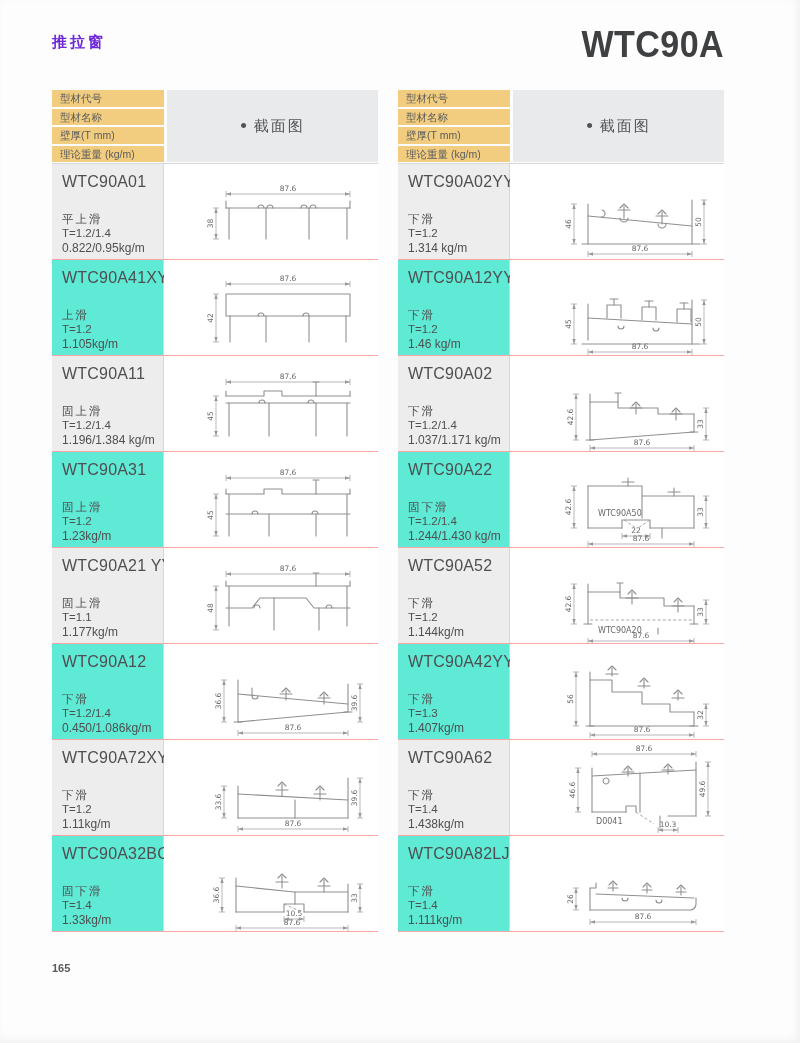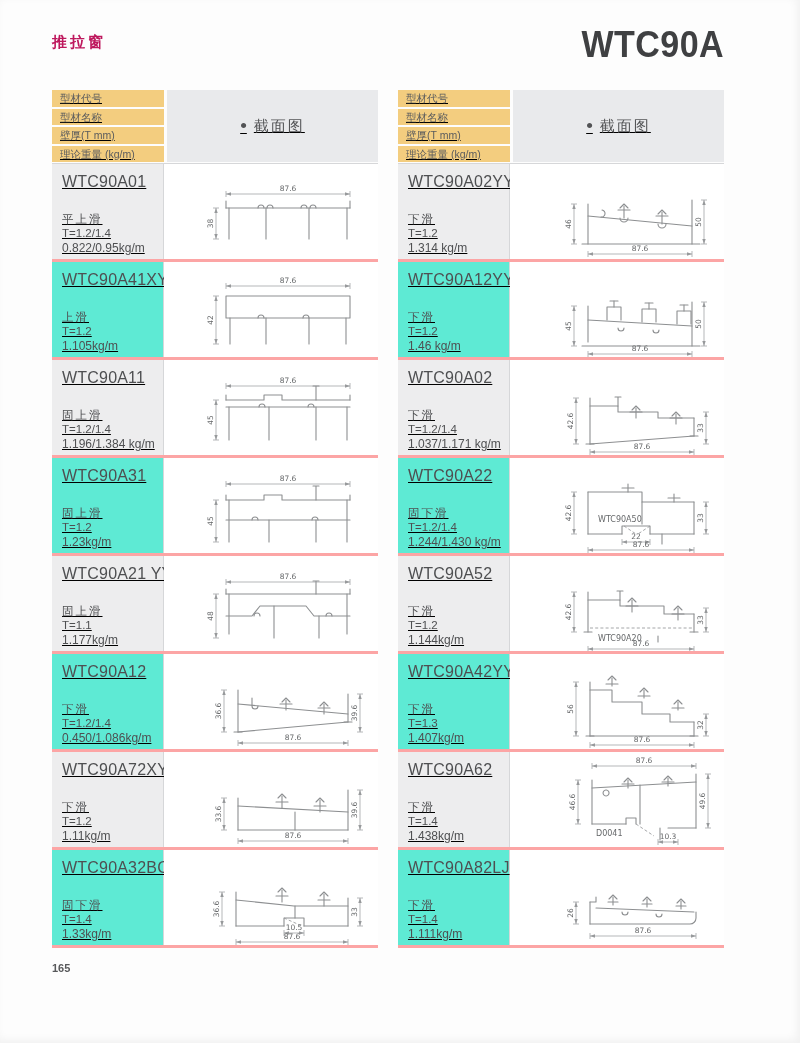--- a/index.html
+++ b/index.html
@@ -1,38 +1,38 @@
 <!DOCTYPE html>
 <html><head>
 <meta charset="utf-8">
 <style>
   html,body{margin:0;padding:0;background:#e8e8e8;}
   .page{position:relative;width:800px;height:1043px;margin:0 auto;background:#fdfdfd;
         font-family:"Liberation Sans",sans-serif;overflow:hidden;
         box-shadow:inset -3px -3px 8px rgba(0,0,0,0.05);}
   
   .category{position:absolute;top:33px;left:52px;font-size:15px;font-weight:600;
-            letter-spacing:3px;color:#be185d;}
+            letter-spacing:3px;color:#6d28d9;}
   .series{position:absolute;top:24px;right:76px;font-size:37px;font-weight:700;
           color:#3f4042;transform:scaleX(.92);transform-origin:right;letter-spacing:.5px;}
   
   .columns{position:absolute;top:90px;left:52px;width:672px;display:flex;gap:20px;}
   .col{width:326px;}
   
-  .thead{display:flex;gap:3px;margin-bottom:1px;text-decoration:underline;}
+  .thead{display:flex;gap:3px;margin-bottom:1px;}
   .hdr-labels{width:112px;display:flex;flex-direction:column;gap:2px;}
   .hdr-cell{height:16.5px;line-height:16.5px;background:#f3cd7f;color:#5a5b5d;
             font-size:10.5px;padding-left:8px;white-space:nowrap;}
   .section-cell{flex:1;background:#e9eaec;display:flex;align-items:center;justify-content:center;
                 gap:7px;color:#525355;}
   .bullet{font-size:19px;line-height:1;position:relative;top:-1px;}
   .section-label{font-size:15px;letter-spacing:2px;}
   
   .rows{border-top:1px solid #d6d7d9;}
-  .row{display:flex;height:95px;border-bottom:3px solid #fca5a5;text-decoration:underline;}
+  .row{display:flex;height:95px;border-bottom:1px solid #fca5a5;}
   .info{width:112px;box-sizing:border-box;padding:9px 6px 8px 10px;display:flex;
         flex-direction:column;border-right:1px solid #d6d7d9;color:#4e4f51;}
   .shade-gray .info{background:#ededee;}
   .shade-yellow .info{background:#5eead4;}
   .code{font-size:16px;font-weight:500;letter-spacing:.2px;white-space:nowrap;}
   .pname{font-size:11.5px;margin-top:21px;letter-spacing:2px;}
   .thick{font-size:11.5px;margin-top:auto;}
   .weight{font-size:12px;margin-top:2px;}
   .diagram{flex:1;background:#ffffff;}
   .diagram svg{width:100%;height:100%;display:block;}

